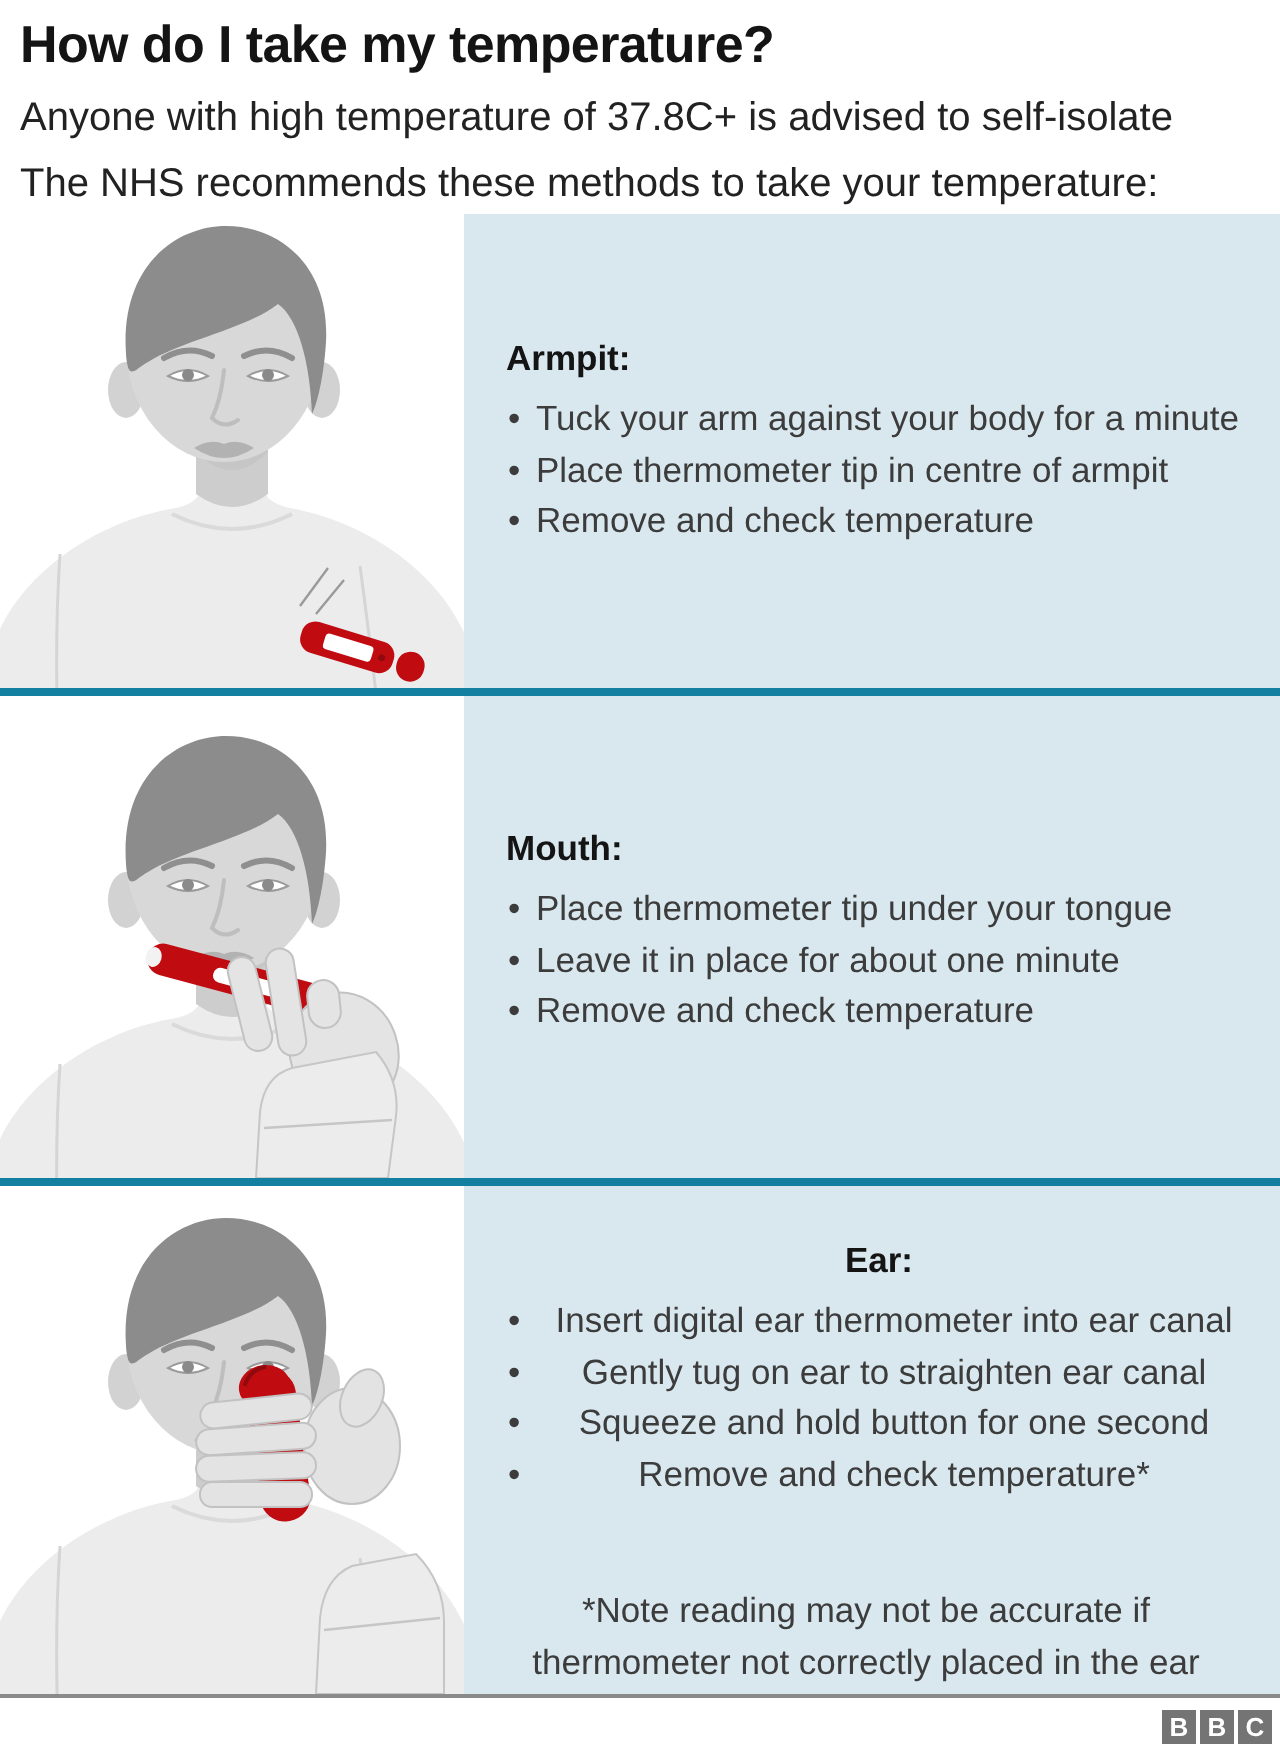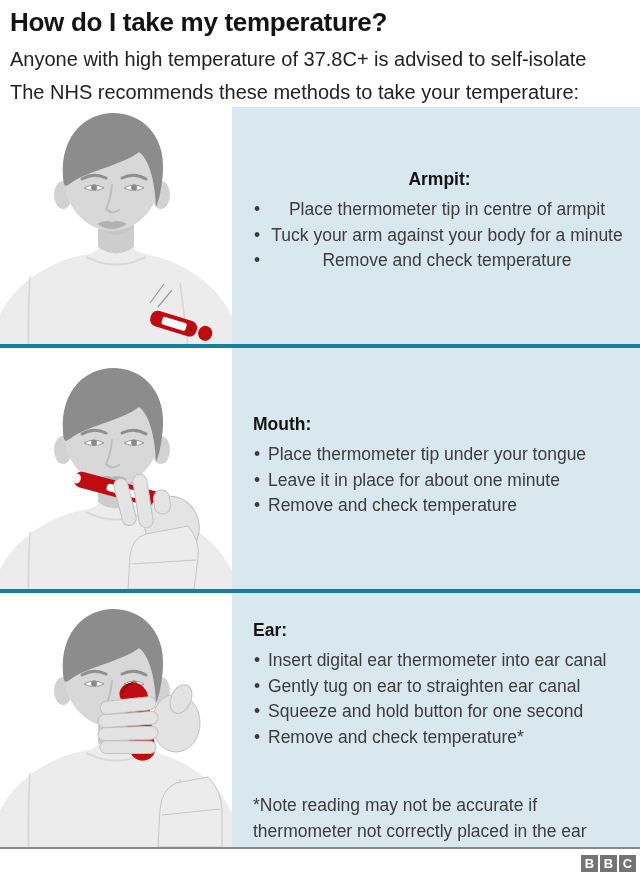--- a/index.html
+++ b/index.html
@@ -12,29 +12,29 @@
   }
   .page { width: 640px; height: 816px; position: relative; background: #fff; }
 
   
   .header { height: 107px; padding: 7px 12px 0 10px; }
   .title { font-size: 26px; font-weight: bold; margin: 0 0 10px 0; color: #141414; letter-spacing: -0.3px; }
   .sub { font-size: 20px; margin: 0 0 10px 0; color: #222222; }
 
   
   .section { display: flex; width: 640px; }
-  .section.s1 { height: 237px; text-align: center; }
+  .section.s1 { height: 237px; }
   .section.s2 { height: 241px; }
   .section.s3 { height: 254px; }
   .figure { width: 232px; height: 100%; background: #fff; position: relative; }
   .figure svg { display: block; width: 232px; height: 100%; }
   .panel { flex: 1; background: #d9e8ef; padding-left: 21px; padding-right: 14px; }
   .s1 .panel { padding-top: 62px; }
   .s2 .panel { padding-top: 66px; }
-  .s3 .panel { padding-top: 27px; }
+  .s3 .panel { padding-top: 27px; text-align: center; }
   .panel h2 { font-size: 17.5px; font-weight: bold; color: #141414; margin: 0 0 7px 0; }
   .panel ul { list-style: none; margin: 0; padding: 0; }
   .panel li { font-size: 17.5px; line-height: 25.5px; color: #3c3c3c; position: relative; padding-left: 15px; }
   .panel li::before { content: "\2022"; position: absolute; left: 1px; color: #3c3c3c; }
   .note { font-size: 17.5px; line-height: 26px; color: #3c3c3c; margin: 42px 0 0 0; max-width: 360px; }
 
   .teal-divider { height: 4px; width: 640px; background: #1380a1; }
   .footer-line { height: 2px; width: 640px; background: #8a8a8a; }
 
   
@@ -102,22 +102,22 @@
           <rect x="0" y="0" width="48" height="16" rx="7" fill="#c00c11"></rect>
           <rect x="12" y="4" width="25" height="8" rx="2" fill="#ffffff"></rect>
           <circle cx="42" cy="8" r="1.7" fill="#8f0a0d"></circle>
           <rect x="50" y="0.5" width="14" height="15" rx="7" fill="#c00c11"></rect>
         </g>
       </svg>
     </div>
     <div class="panel">
       <h2>Armpit:</h2>
       <ul>
+        <li>Tuck your arm against your body for a minute</li>
         <li>Place thermometer tip in centre of armpit</li>
-        <li>Tuck your arm against your body for a minute</li>
         <li>Remove and check temperature</li>
       </ul>
     </div>
   </div>
 
   <div class="teal-divider"></div>
 
   <div class="section s2">
     <div class="figure">
       <svg viewBox="0 0 232 241">

